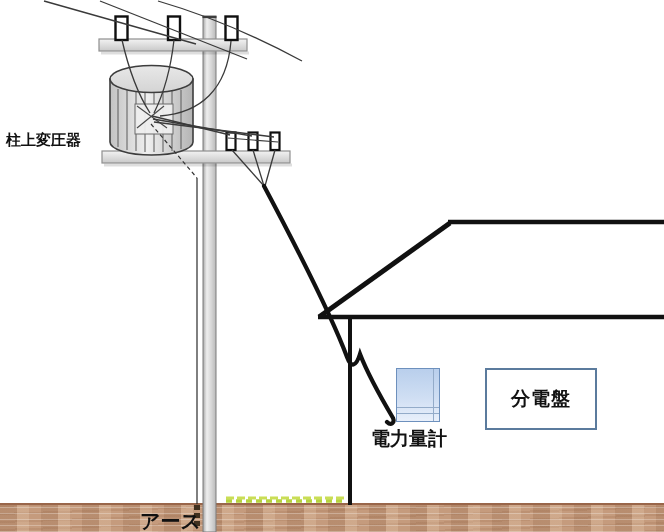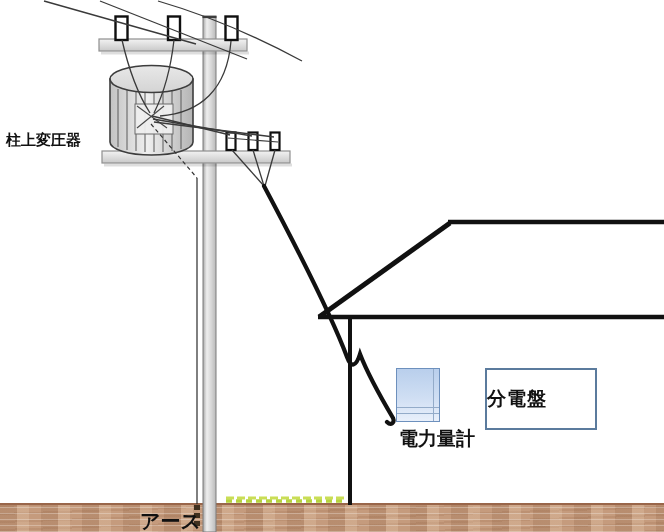--- a/index.html
+++ b/index.html
@@ -30,27 +30,27 @@
     box-sizing:border-box;
   }
   .meter-vline{position:absolute;right:5px;top:0;bottom:0;width:1.5px;background:var(--meter-line,#93abc9);}
   .meter-hband{position:absolute;left:0;right:0;bottom:7px;height:5px;
     border-top:1.5px solid var(--meter-line,#93abc9);border-bottom:1.5px solid var(--meter-line,#93abc9);}
 
   
   .board-box{
     position:absolute;left:485px;top:368px;width:112px;height:62px;z-index:2;
     background:#ffffff;border:2.5px solid var(--board-border,#5b7b9d);
-    box-sizing:border-box;display:flex;align-items:center;
+    box-sizing:border-box;display:flex;align-items:center;justify-content:center;
   }
   .board-label{font-size:19px;font-weight:bold;color:#111;letter-spacing:1px;}
 
   .diagram-label{position:absolute;z-index:6;color:#111;font-weight:bold;white-space:nowrap;}
   .transformer-label{left:6px;top:98px;font-size:15px;margin-top:33px;}
-  .meter-label{left:371px;top:426px;font-size:19px;margin-left:28px;}
+  .meter-label{left:371px;top:426px;font-size:19px;}
   .earth-label{left:140px;top:508px;font-size:20px;}
 
   .linework{position:absolute;inset:0;z-index:5;pointer-events:none;}
 </style>
 </head>
 <body>
 
 <div class="stage">
 
   <div class="ground"></div>

